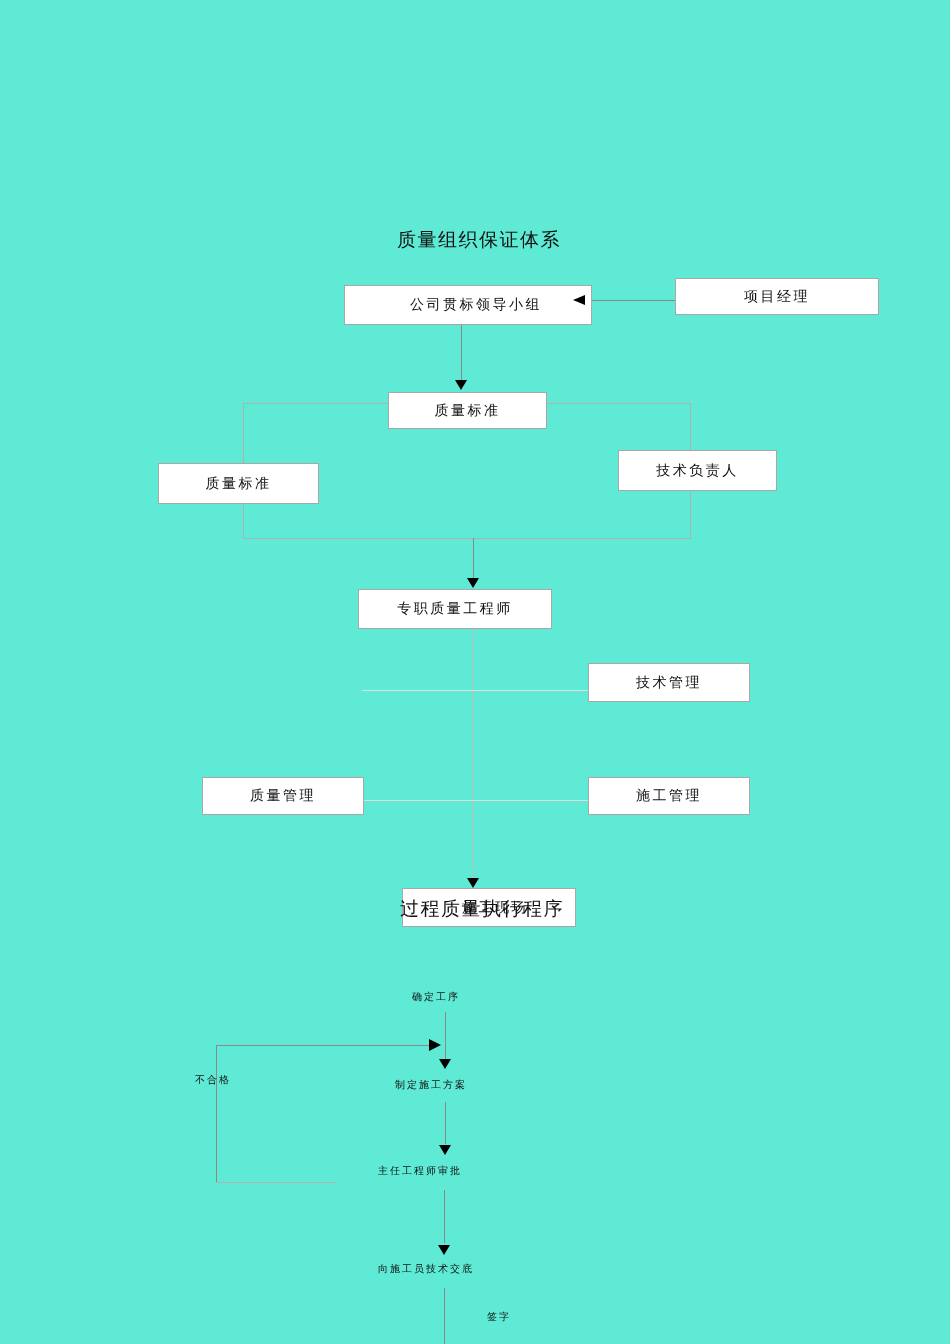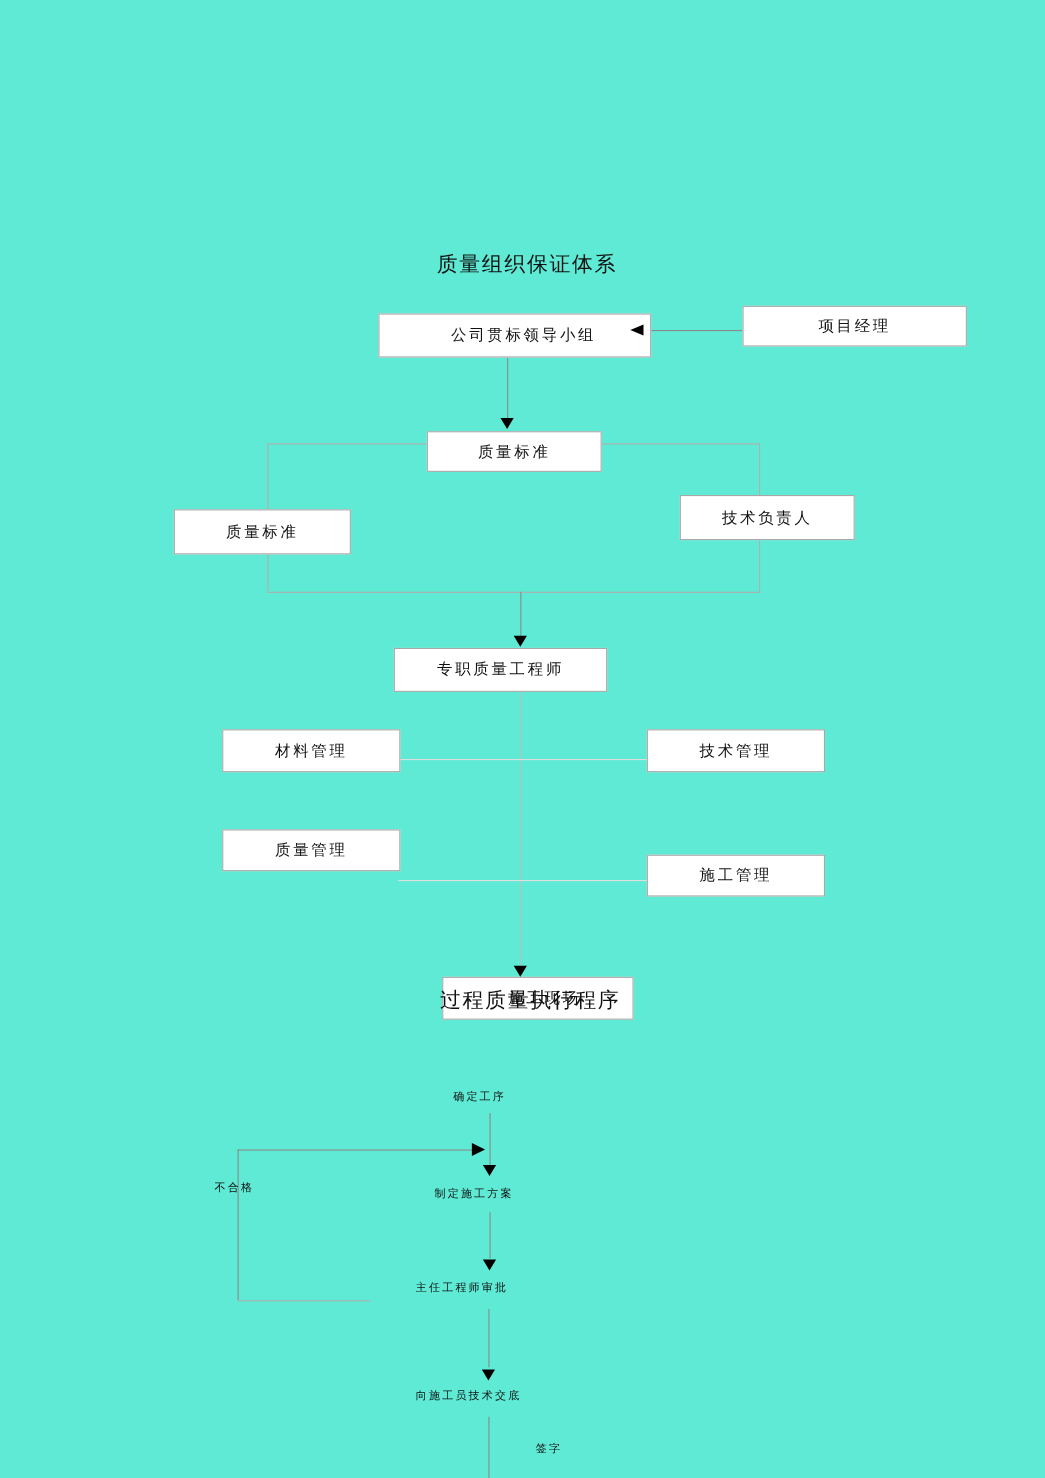--- a/index.html
+++ b/index.html
@@ -29,21 +29,21 @@
   
   #t1{left:397px;top:227px;}
   #b-company{left:344px;top:285px;width:230px;height:38px;padding-left:16px;}
   #b-qstd{left:675px;top:278px;width:202px;height:35px;}
   #b-pm{left:388px;top:392px;width:157px;height:35px;}
   #b-dpm{left:158px;top:463px;width:159px;height:39px;}
   #b-tl{left:618px;top:450px;width:157px;height:39px;}
   #b-qe{left:358px;top:589px;width:192px;height:38px;}
   #b-mat{left:202px;top:663px;width:160px;height:37px;}
   #b-tech{left:588px;top:663px;width:160px;height:37px;}
-  #b-qual{left:202px;top:754px;width:160px;height:36px;}
+  #b-qual{left:202px;top:777px;width:160px;height:36px;}
   #b-cons{left:588px;top:777px;width:160px;height:36px;}
   #b-site{left:402px;top:888px;width:160px;height:37px;padding-left:12px;}
   #t2{left:400px;top:896px;}
 
   
   #l1{left:461px;top:323px;height:58px;}
   #a1{left:455px;top:380px;}
   #l2{left:585px;top:300px;width:90px;}
   #a2{left:573px;top:295px;}
   #l3{left:243px;top:403px;width:145px;}
@@ -101,21 +101,20 @@
   <div id="l10" class="hline lite"></div>
   <div id="l11" class="hline lite"></div>
   <div id="a4" class="arr down"></div>
 
   <div id="b-company" class="box">公司贯标领导小组</div>
   <div id="b-qstd" class="box">项目经理</div>
   <div id="b-pm" class="box">质量标准</div>
   <div id="b-dpm" class="box">质量标准</div>
   <div id="b-tl" class="box">技术负责人</div>
   <div id="b-qe" class="box">专职质量工程师</div>
-  <div id="b-mat" class="box">材料管理</div>
   <div id="b-tech" class="box">技术管理</div>
   <div id="b-qual" class="box">质量管理</div>
   <div id="b-cons" class="box">施工管理</div>
   <div id="b-site" class="box">施工现场</div>
 
   <div id="t2" class="stitle">过程质量执行程序</div>
 
   <div id="m1" class="vline flow"></div>
   <div id="m2" class="hline flow"></div>
   <div id="a5" class="arr right"></div>

